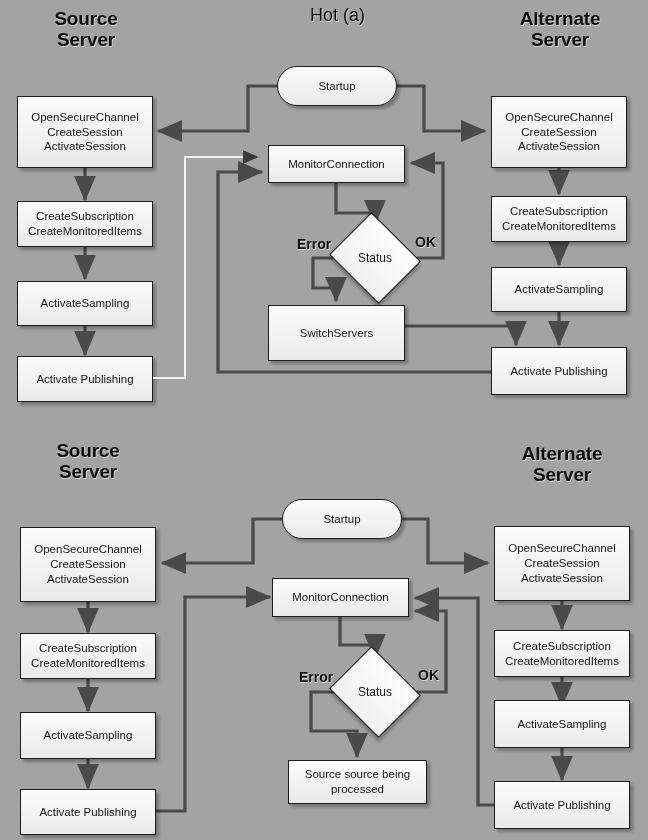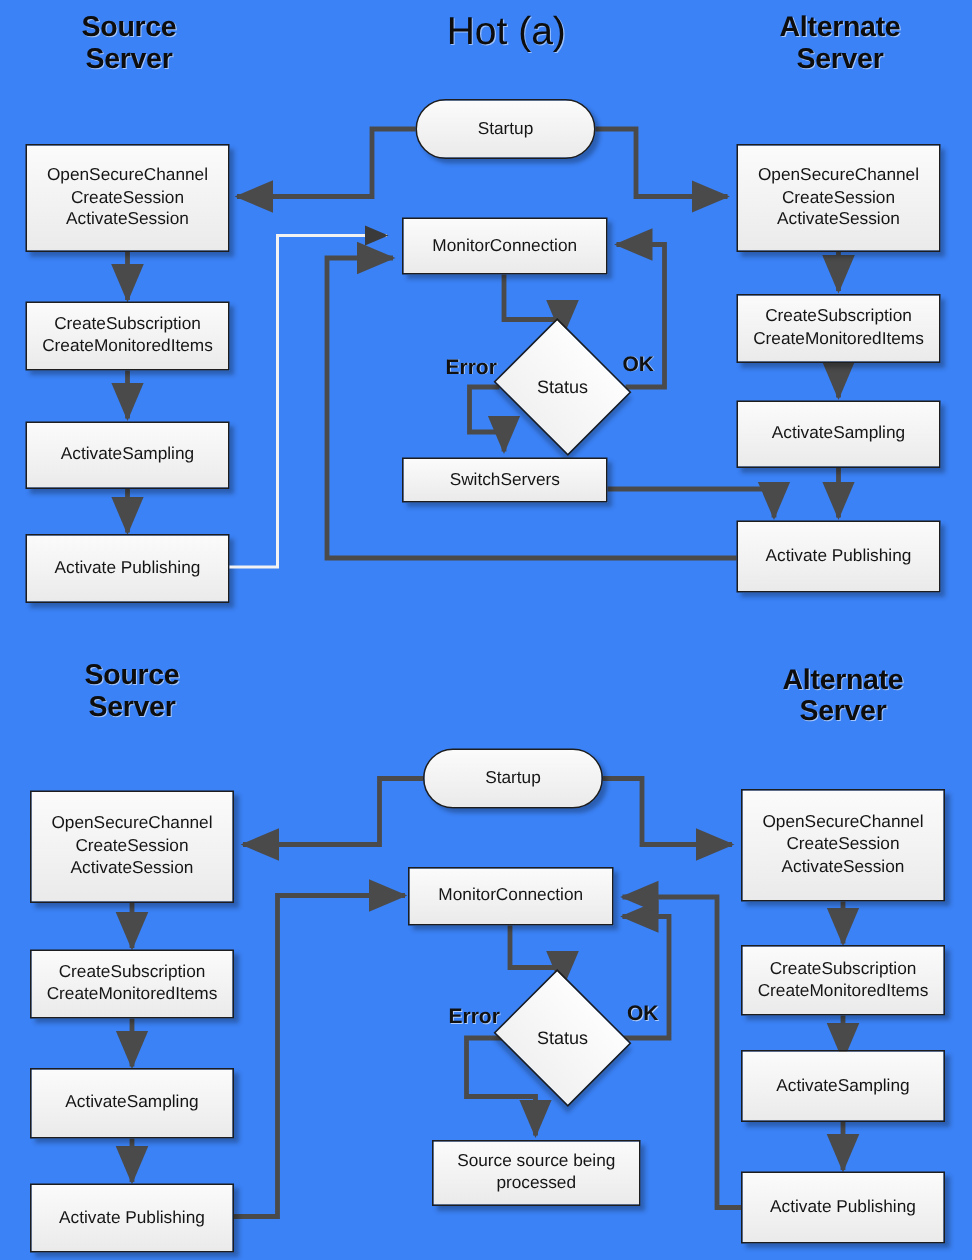--- a/index.html
+++ b/index.html
@@ -4,39 +4,39 @@
 <style>
   html, body {
     margin: 0;
     padding: 0;
     background: #8a8a8a;
   }
   #root {
     position: relative;
     width: 648px;
     height: 840px;
-    background: #3b82f6;
+    background: #a3a3a3;
     font-family: "Liberation Sans", sans-serif;
     overflow: hidden;
   }
   .col-title {
     position: absolute;
     text-align: center;
     font-weight: bold;
     color: #0d0d0d;
     line-height: 1.12;
     font-size: 19px;
     letter-spacing: -0.2px;
     text-shadow: 0.7px 0.7px 0px rgba(255,255,255,0.55);
   }
   .diagram-title {
     position: absolute;
     text-align: center;
     color: #0d0d0d;
-    font-size: 26px;
+    font-size: 18px;
     font-weight: normal;
     letter-spacing: 0px;
     text-shadow: 0.8px 0.8px 0px rgba(255,255,255,0.5);
   }
   .node {
     position: absolute;
     box-sizing: border-box;
     background: linear-gradient(to bottom, #fbfbfb 0%, #f2f2f2 55%, #eaeaea 100%);
     border: 1.6px solid #1d1d1d;
     color: #151515;
@@ -186,21 +186,21 @@
 
   <div class="diamond-wrap" style="left:340px; top:228px; width:70px; height:60px;">
     <div class="dshape"></div>
     <div class="dlabel">
         <span>Status</span>
       </div>
   </div>
   <div class="edge-label" style="left:297px; top:236px;">Error</div>
   <div class="edge-label" style="left:415px; top:234px;">OK</div>
 
-  <div class="node" style="left:268px; top:305px; width:137px; height:30px;">
+  <div class="node" style="left:268px; top:305px; width:137px; height:56px;">
     <span class="label">SwitchServers</span>
   </div>
 
   <div class="node" style="left:491px; top:96px; width:136px; height:72px;">
     <span class="label">OpenSecureChannel
 CreateSession
 ActivateSession</span>
   </div>
   <div class="node" style="left:491px; top:196px; width:136px; height:46px;">
     <span class="label">CreateSubscription

